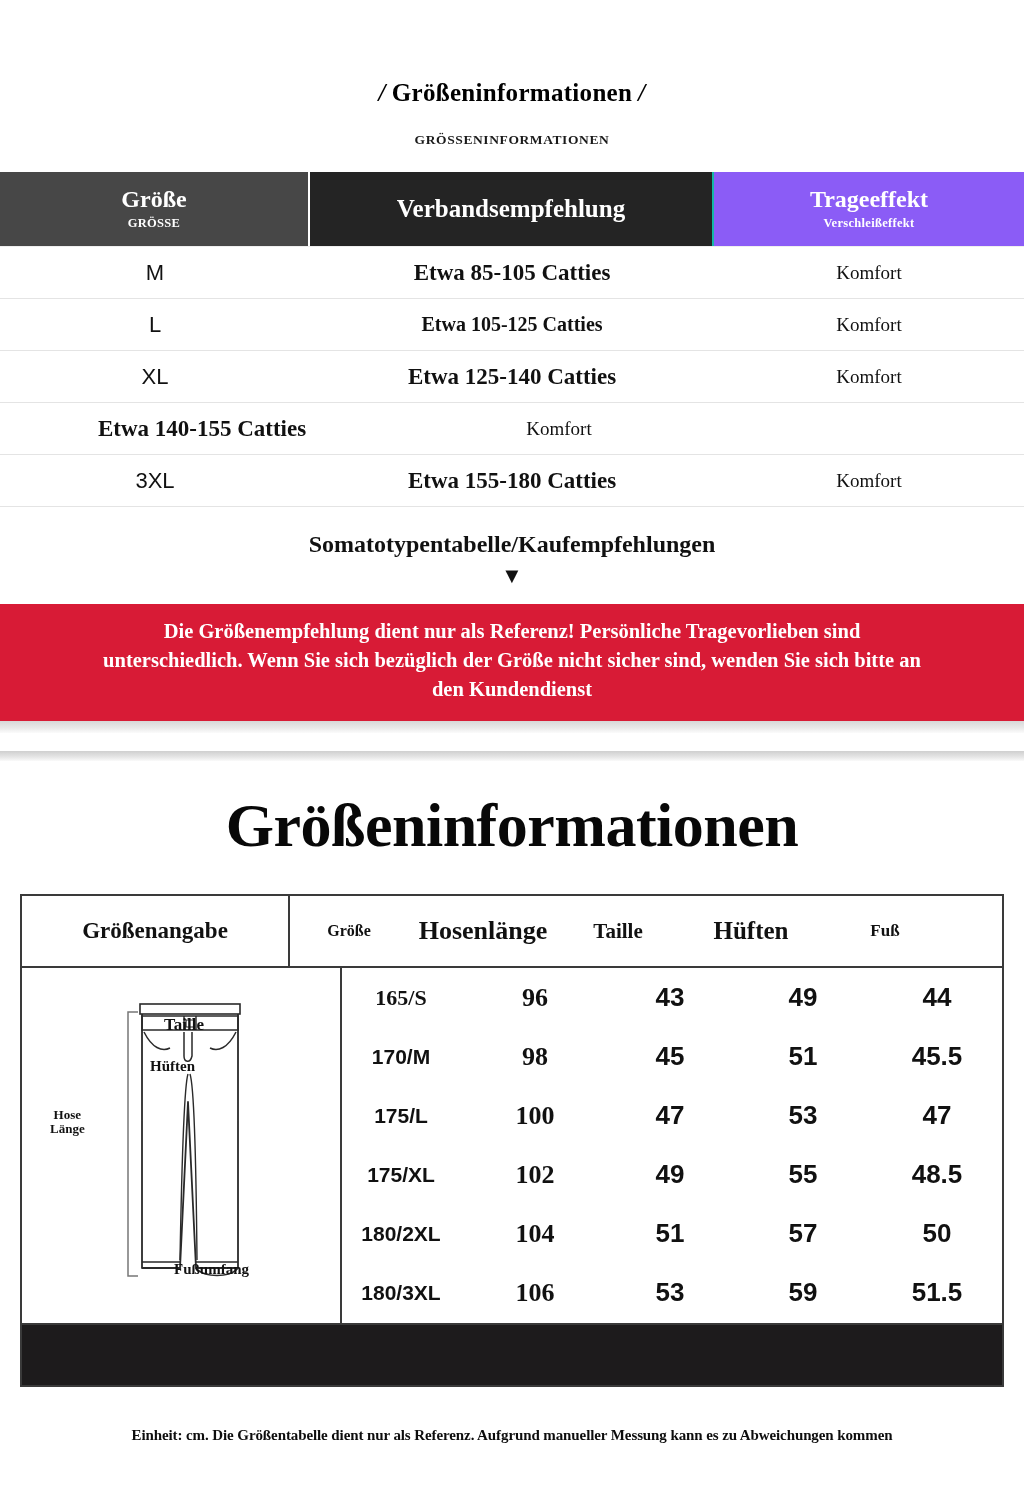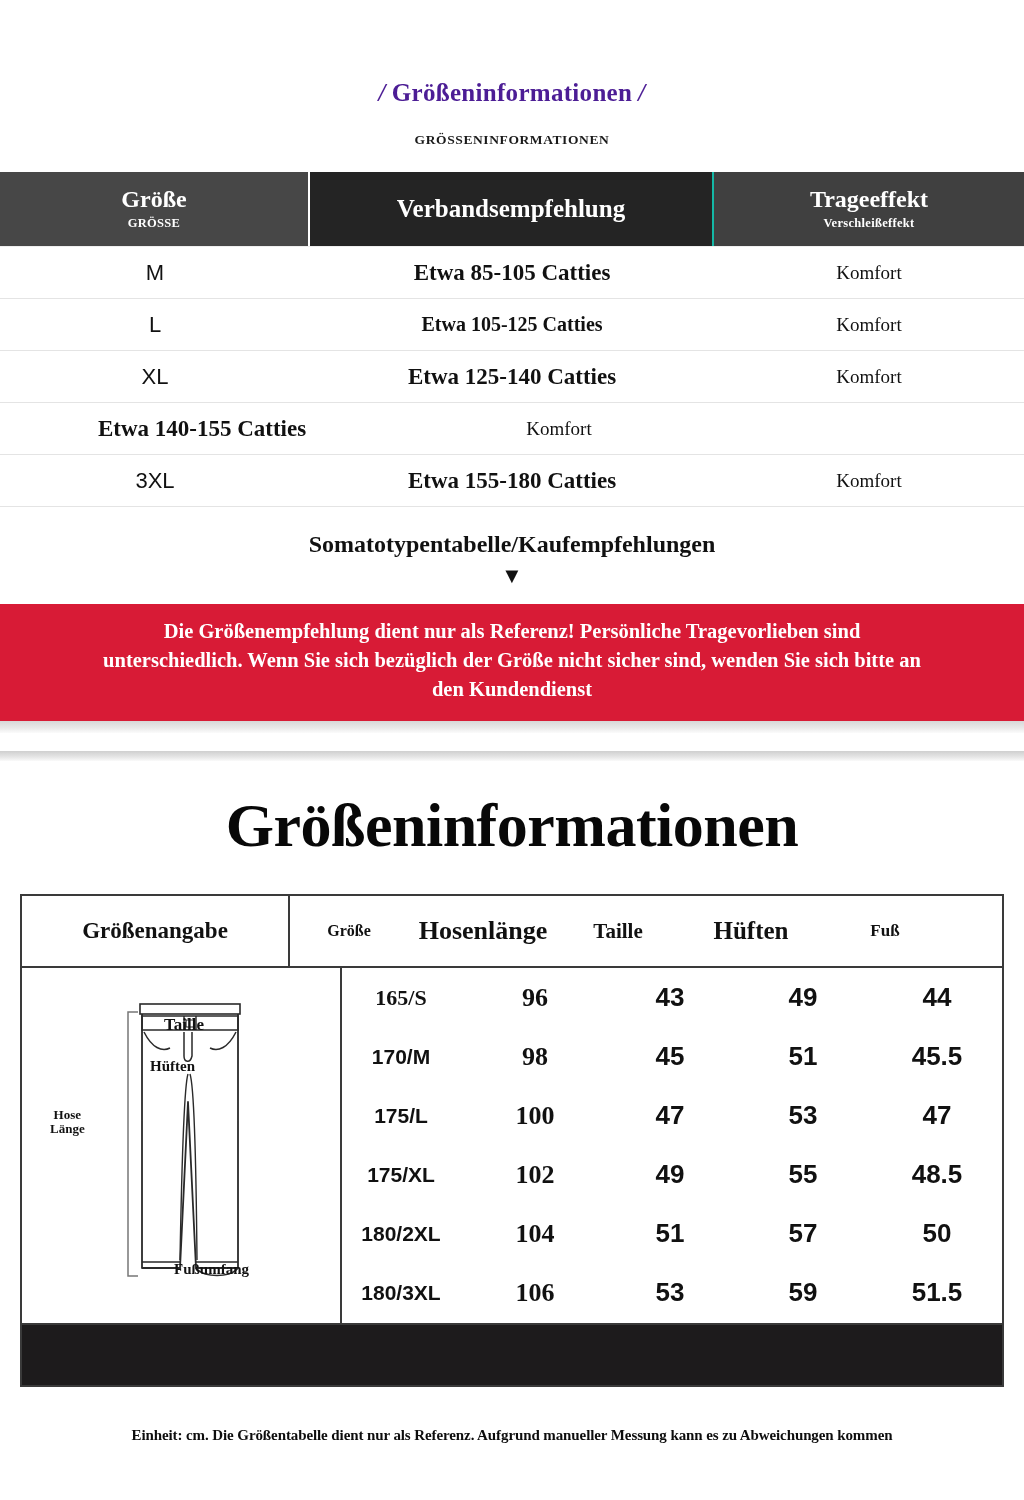--- a/index.html
+++ b/index.html
@@ -23,21 +23,21 @@
     background: #ffffff;
   }
 
   .title-slash {
     text-align: center;
     font-weight: bold;
     font-size: 25px;
     letter-spacing: 0.3px;
     padding-top: 80px;
     line-height: 1;
-    color: #4c1d95;
+    color: #000000;
   }
   .title-slash .slash {
     font-weight: bold;
     font-style: italic;
     font-size: 25px;
     padding: 0 6px;
   }
 
   .title-sub {
     text-align: center;
@@ -58,21 +58,21 @@
   .t1-head .cell {
     display: flex;
     flex-direction: column;
     align-items: center;
     justify-content: center;
     color: #ffffff;
     box-sizing: border-box;
   }
   .t1-head .c1 { width: 310px; background: #474747; border-right: 2px solid #ffffff; }
   .t1-head .c2 { width: 404px; background: #242424; border-right: 2px solid #14b8a6; }
-  .t1-head .c3 { width: 310px; background: #404040; }
+  .t1-head .c3 { width: 310px; background: #8b5cf6; }
 
   .t1-head .main {
     font-size: 24px;
     font-weight: bold;
     line-height: 1.05;
   }
   .t1-head .c2 .main { font-size: 25px; }
   .t1-head .sub {
     font-size: 12.5px;
     font-weight: bold;

